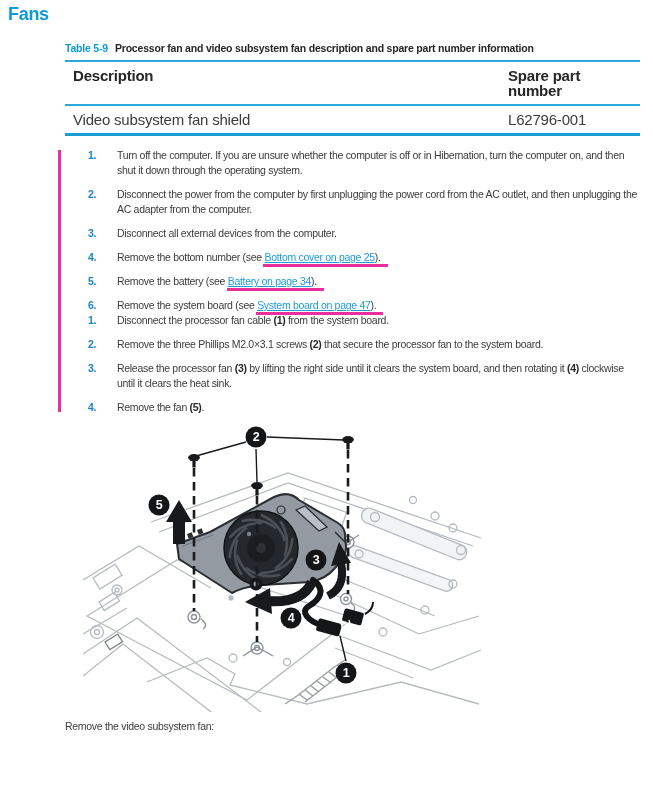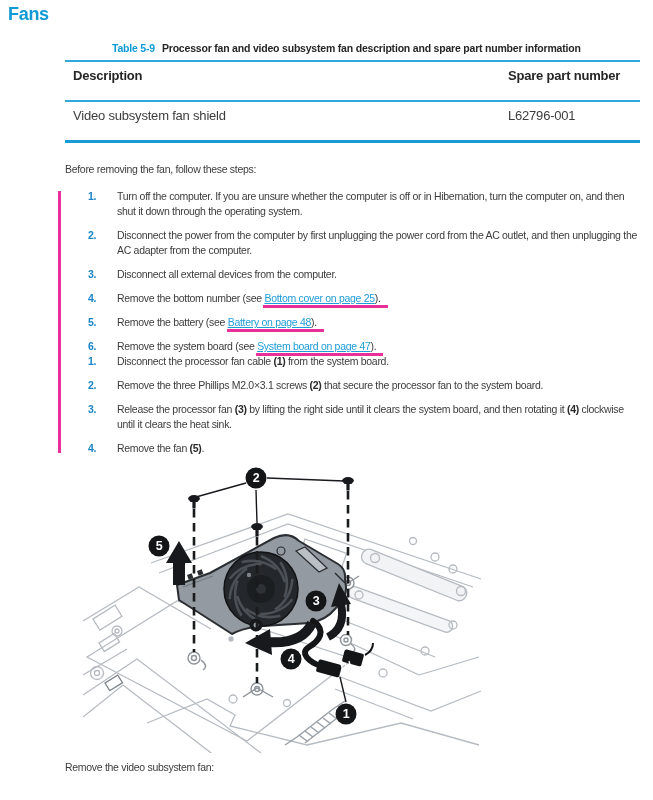--- a/index.html
+++ b/index.html
@@ -11,27 +11,27 @@
     font-size:18px; font-weight:600; letter-spacing:-0.3px;
     color:#0d9ad5; padding:4px 0 0 8px;
   }
 
   .content { margin-left:65px; width:575px; font-size:10.5px;
     letter-spacing:-0.3px; line-height:15px; }
 
   
   .table-caption { margin-top:16px; font-weight:700; font-size:10.5px;
     color:#262626; letter-spacing:-0.2px; }
-  .table-caption .cap-label { color:#0d9ad5; margin-right:7px;margin-left:47px; }
+  .table-caption .cap-label { color:#0d9ad5; margin-right:7px; }
 
   table.parts { width:100%; border-collapse:collapse; margin-top:4px;
     border-top:2.5px solid #2ea7dc; border-bottom:3px solid #189bd7; }
   table.parts th, table.parts td {
-    text-align:left; font-size:13px; letter-spacing:-0.2px;
-    padding:6px 8px 17px 8px; vertical-align:top;
+    text-align:left; font-size:15px; letter-spacing:-0.2px;
+    padding:6px 8px 6px 8px; vertical-align:top;
   }
   table.parts th { font-weight:700; color:#262626;
     border-bottom:2px solid #2ea7dc; }
   table.parts td { color:#3c3c3c; }
   table.parts tbody tr:first-child td { border-bottom:1.2px solid #a9dbf2; }
   table.parts .col-part { width:140px; }
 
   
   .para { margin-top:19px; }
   .subhead { margin:10px 0 10px 0; }
@@ -78,21 +78,20 @@
       </tr>
     </thead>
     <tbody>
       <tr>
         <td>Video subsystem fan shield</td>
         <td>L62796-001</td>
       </tr>
     </tbody>
   </table>
 
-  <p class="para">Before removing the fan, follow these steps:</p>
 
   <div class="annotated">
     <span class="vbar"></span>
 
     <div class="steplist">
       <div class="step">
         <span class="step-num">1.</span>
         <div class="step-text">Turn off the computer. If you are unsure whether the computer is off or in Hibernation, turn the computer on, and then shut it down through the operating system.</div>
       </div>
       <div class="step">
@@ -102,21 +101,21 @@
       <div class="step">
         <span class="step-num">3.</span>
         <div class="step-text">Disconnect all external devices from the computer.</div>
       </div>
       <div class="step">
         <span class="step-num">4.</span>
         <div class="step-text"><span>Remove the bottom number (see </span><span class="pink-rel"><a class="doclink">Bottom cover on page 25</a><i class="pink-underline"></i></span><span>).</span></div>
       </div>
       <div class="step">
         <span class="step-num">5.</span>
-        <div class="step-text"><span>Remove the battery (see </span><span class="pink-rel"><a class="doclink">Battery on page 48</a><i class="pink-underline"></i></span><span>).</span></div>
+        <div class="step-text"><span>Remove the battery (see </span><span class="pink-rel"><a class="doclink">Battery on page 34</a><i class="pink-underline"></i></span><span>).</span></div>
       </div>
       <div class="step">
         <span class="step-num">6.</span>
         <div class="step-text"><span>Remove the system board (see </span><span class="pink-rel"><a class="doclink">System board on page 47</a><i class="pink-underline"></i></span><span>).</span></div>
       </div>
     </div>
 
 
     <div class="steplist">
       <div class="step">

